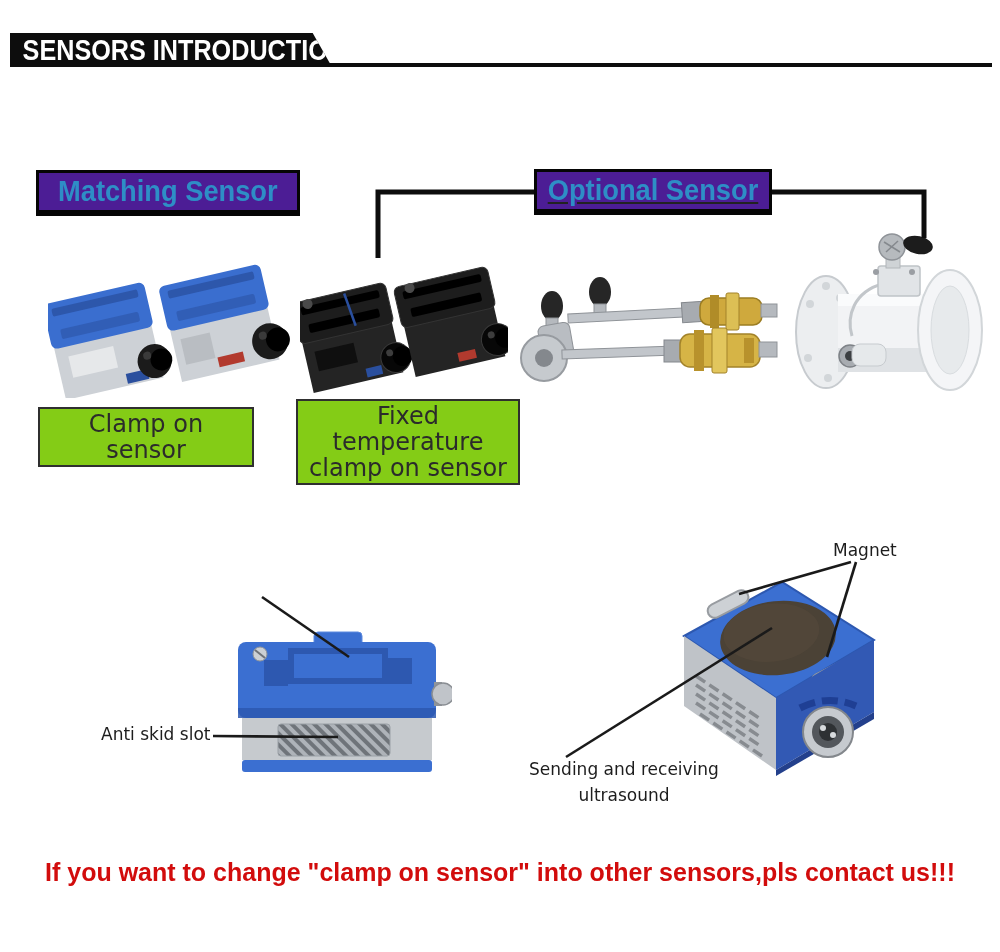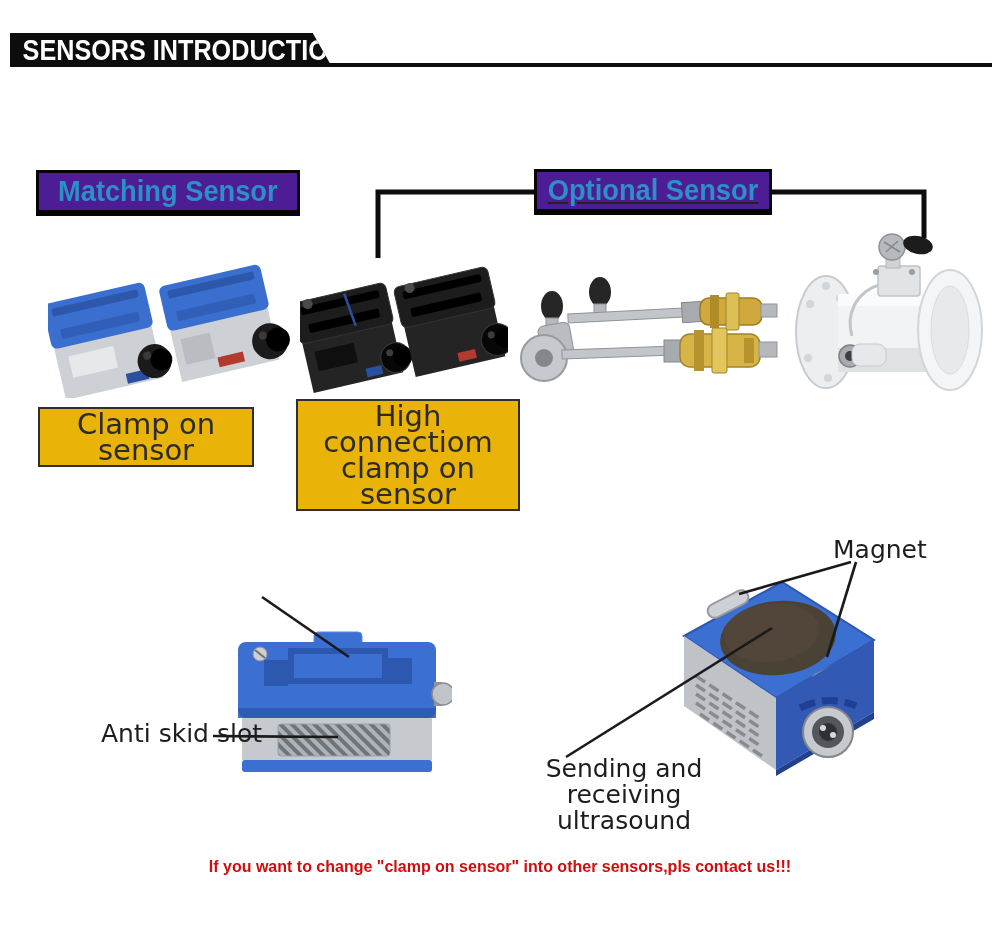--- a/index.html
+++ b/index.html
@@ -15,30 +15,30 @@
 
   
   .group-title{position:absolute;background:#4c1d95;border:3px solid #050505;border-bottom-width:6px;
                display:flex;align-items:center;justify-content:center;z-index:4;}
   .group-title span{color:#2e8ec6;font-family:"Liberation Sans",sans-serif;font-weight:bold;font-size:29px;
                     transform:scaleX(0.94);white-space:nowrap;}
   .gt-matching{left:36px;top:170px;width:258px;height:37px;}
   .gt-optional{left:534px;top:169px;width:232px;height:37px;text-decoration:underline;}
 
   
-  .plabel{position:absolute;background:#eab308;border:2px solid #2f2f2f;color:#2b2b2b;
-          font-size:29px;line-height:26px;text-align:center;padding:2px 6px;z-index:4;}
-
-  
-  .callout{position:absolute;color:#1d1d1d;font-size:25px;line-height:26px;z-index:4;white-space:nowrap;}
+  .plabel{position:absolute;background:#84cc16;border:2px solid #2f2f2f;color:#2b2b2b;
+          font-size:24px;line-height:26px;text-align:center;padding:2px 6px;z-index:4;}
+
+  
+  .callout{position:absolute;color:#1d1d1d;font-size:17px;line-height:26px;z-index:4;white-space:nowrap;}
   .callout.center{text-align:center;white-space:normal;}
 
   
   .footer-note{position:absolute;left:0;top:858px;width:100%;text-align:center;z-index:4;
-               color:#d20c0c;font-family:"Liberation Sans",sans-serif;font-weight:bold;font-size:16px;}
+               color:#d20c0c;font-family:"Liberation Sans",sans-serif;font-weight:bold;font-size:25px;}
 
   .overlay{position:absolute;left:0;top:0;width:1000px;height:952px;z-index:3;pointer-events:none;}
   .illus{position:absolute;z-index:2;}
 </style>
 </head>
 <body>
 
 <div class="page">
 
   <div class="header-rule"></div>
@@ -166,21 +166,21 @@
     <line x1="100" y1="22" x2="112" y2="11" stroke="#85898e" stroke-width="1.5"></line>
     <ellipse cx="132" cy="15" rx="15" ry="9" fill="#1c1c1c" transform="rotate(12 132 15)"></ellipse>
     <circle cx="90" cy="42" r="3" fill="#9a9ea3"></circle>
     <circle cx="126" cy="42" r="3" fill="#9a9ea3"></circle>
     <circle cx="64" cy="126" r="11" fill="#a8acb1" stroke="#7e8287" stroke-width="1.5"></circle>
     <circle cx="64" cy="126" r="5" fill="#3c3f42"></circle>
     <rect x="66" y="114" width="34" height="22" rx="8" fill="#e6e9eb" stroke="#c7cbcf" stroke-width="1"></rect>
   </svg>
 
   <div class="plabel" style="left:38px;top:407px;width:200px;">Clamp on sensor</div>
-  <div class="plabel" style="left:296px;top:399px;width:208px;">High connectiom clamp on sensor</div>
+  <div class="plabel" style="left:296px;top:399px;width:208px;">Fixed temperature clamp on sensor</div>
 
   <div class="callout" style="left:833px;top:537px;">Magnet</div>
   <div class="callout" style="left:92px;top:721px;margin-left:9px;">Anti skid slot</div>
   <div class="callout center" style="left:505px;top:756px;width:238px;">Sending and receiving ultrasound</div>
 
   <svg class="illus" style="left:230px;top:620px;" width="222" height="158" viewBox="0 0 222 158">
     <defs>
       <pattern id="hatchA" width="8" height="8" patternUnits="userSpaceOnUse" patternTransform="rotate(-45)">
         <rect width="8" height="8" fill="#aeb3b9"></rect>
         <rect width="4" height="8" fill="#6f747a"></rect>

